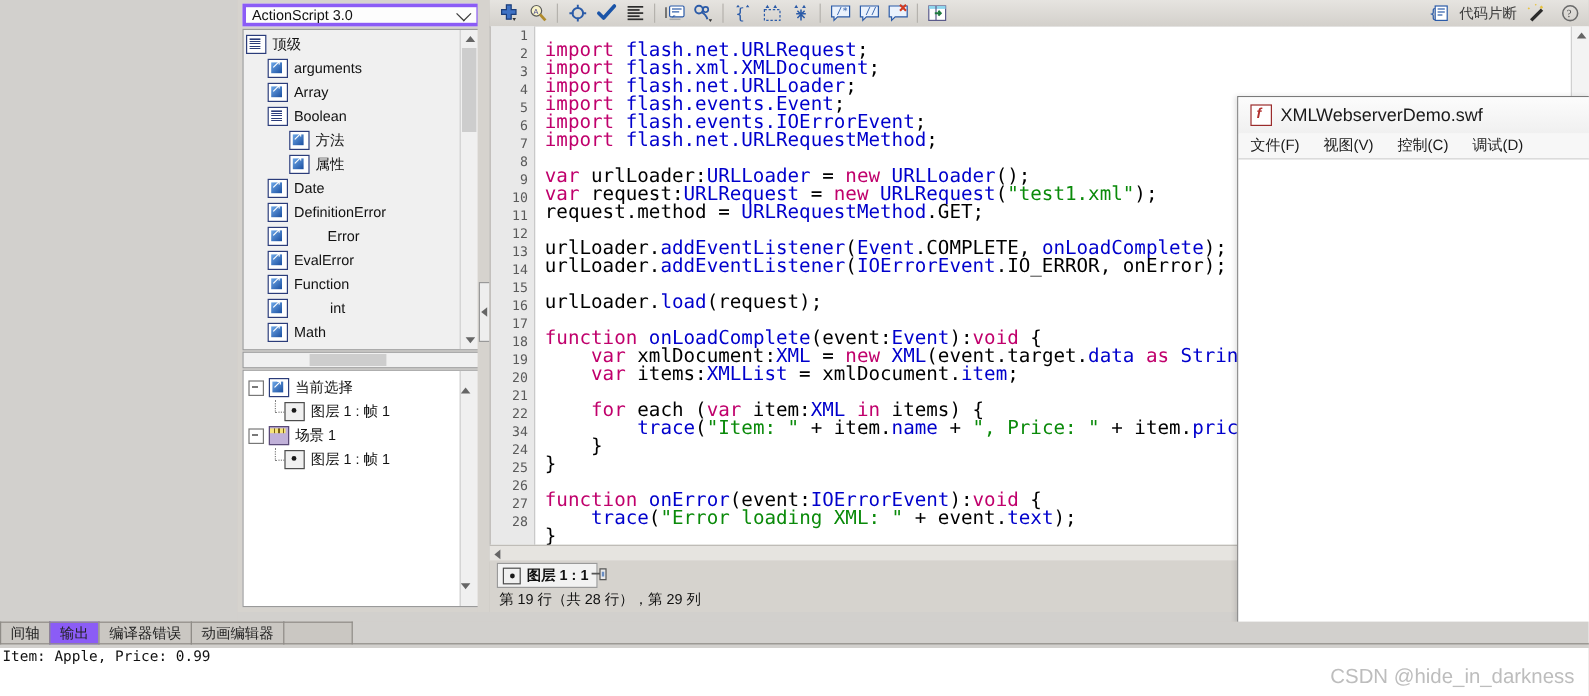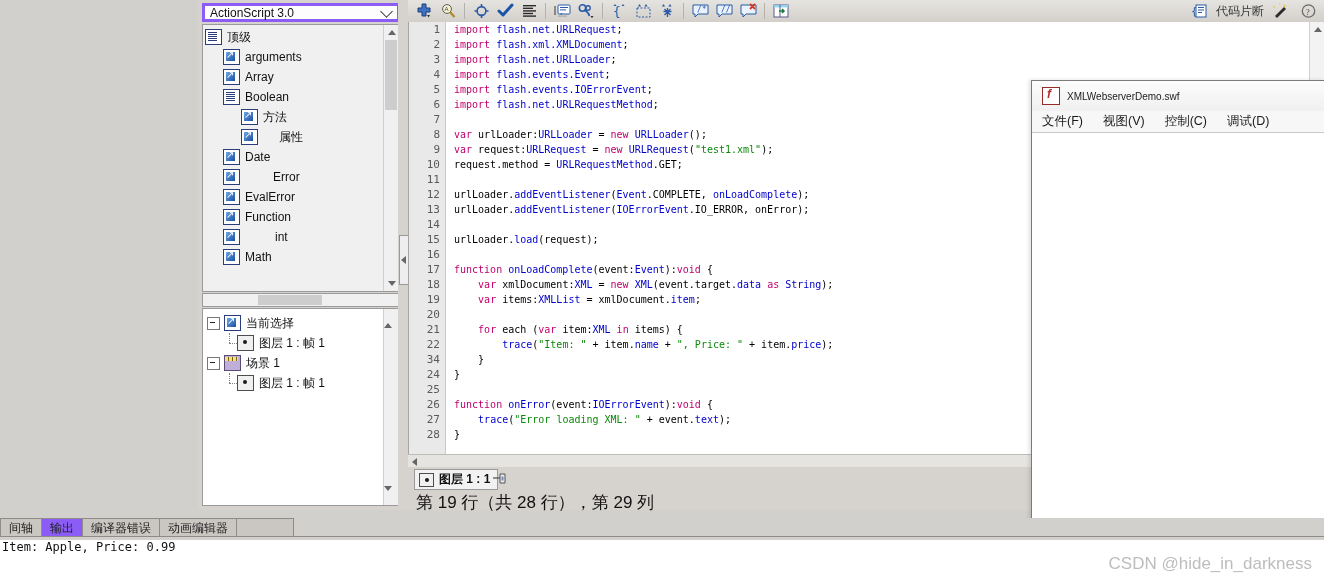--- a/index.html
+++ b/index.html
@@ -90,41 +90,41 @@
   #snippet-area{position:absolute;right:4px;top:0;height:22px;display:flex;align-items:center;gap:4px;}
   #snippet-area .lbl{font-size:12px;color:#3b3b3b;}
 
   #code-body{position:absolute;left:0;top:22px;width:916px;height:432px;background:#fff;
       border-left:1px solid #a8a5a0;}
   #gutter{position:absolute;left:0;top:0;width:36px;height:100%;background:#e9e9e9;
       border-right:1px solid #c9c9c9;}
   #gutter .ln{height:15px;line-height:15px;text-align:right;padding-right:5px;
       font-family:"DejaVu Sans Mono","Liberation Mono",monospace;font-size:11px;color:#5a5a5a;}
   #code-text{position:absolute;left:37px;top:0;right:16px;height:100%;
-      font-family:"DejaVu Sans Mono","Liberation Mono",monospace;font-size:10px;
-      line-height:15px;white-space:pre;padding-left:8px;padding-top:0;color:#000;}
+      font-family:"DejaVu Sans Mono","Liberation Mono",monospace;font-size:16px;
+      line-height:15px;white-space:pre;padding-left:8px;padding-top:12px;color:#000;}
   #code-vscroll{position:absolute;right:0;top:0;width:15px;height:100%;background:#f3f3f3;border-left:1px solid #d0d0d0;}
   #code-hscroll{position:absolute;left:0;top:454px;width:916px;height:13px;background:#e6e4e0;
       border-top:1px solid #bfbcb7;display:flex;align-items:center;}
   #code-hscroll .ar-lf{margin-left:4px;}
 
   #code-status{position:absolute;left:0;top:467px;width:916px;height:43px;background:#d6d3ce;}
   #layer-tab{position:absolute;left:6px;top:2px;height:19px;background:#f2f2f2;
       border:1px solid #9a9a9a;display:flex;align-items:center;padding:0 7px 0 4px;
       font-size:12px;font-weight:bold;color:#111;gap:5px;}
   #pin-ico{position:absolute;left:84px;top:4px;width:16px;height:15px;}
-  #caret-pos{position:absolute;left:8px;top:24px;font-size:17px;color:#111;}
+  #caret-pos{position:absolute;left:8px;top:24px;font-size:12px;color:#111;}
 
   
   #swf-win{left:1031px;top:80px;width:293px;height:455px;background:#f3f3f3;
       border:1px solid #7a7a7a;box-shadow:-2px 0 4px rgba(0,0,0,.12);}
   #swf-title{position:absolute;left:0;top:0;width:100%;height:30px;
       background:linear-gradient(180deg,#fcfcfc 0%,#f0f0f0 100%);
       display:flex;align-items:center;padding-left:10px;gap:7px;box-sizing:border-box;}
-  #swf-title .name{font-size:10px;color:#1a1a1a;}
+  #swf-title .name{font-size:15px;color:#1a1a1a;}
   .flash-ico{width:16px;height:16px;background:#fff;border:1px solid #9a2b2b;position:relative;}
   .flash-ico:after{content:"f";position:absolute;left:4px;top:-1px;font-size:12px;
       font-weight:bold;font-style:italic;color:#b0302e;}
   #swf-menu{position:absolute;left:0;top:30px;width:100%;height:22px;
       background:#f7f7f7;border-bottom:1px solid #c8c8c8;display:flex;align-items:center;
       padding-left:10px;box-sizing:border-box;gap:20px;font-size:12.5px;color:#1a1a1a;}
   #swf-stage{position:absolute;left:0;top:52px;width:100%;height:402px;background:#fff;}
 
   
   #bottom-panel{left:0;top:518px;width:1324px;height:62px;background:#d2d0cd;}
@@ -176,27 +176,31 @@
           <span>Array</span>
         </div>
         <div class="trow" style="padding-left: 18px;">
           <span class="ticon ic-book"></span>
           <span>Boolean</span>
         </div>
         <div class="trow" style="padding-left: 36px;">
           <span class="ticon ic-link"></span>
           <span>方法</span>
         </div>
-        <div class="trow" style="padding-left: 36px; gap: 16px;">
+        <div class="trow" style="padding-left: 36px;">
           <span class="ticon ic-link"></span>
           <span>属性</span>
         </div>
         <div class="trow" style="padding-left: 18px;">
           <span class="ticon ic-link"></span>
           <span>Date</span>
+        </div>
+        <div class="trow" style="padding-left: 18px;">
+          <span class="ticon ic-link"></span>
+          <span>DefinitionError</span>
         </div>
         <div class="trow" style="padding-left: 18px; gap: 28px;">
           <span class="ticon ic-link"></span>
           <span>Error</span>
         </div>
         <div class="trow" style="padding-left: 18px;">
           <span class="ticon ic-link"></span>
           <span>EvalError</span>
         </div>
         <div class="trow" style="padding-left: 18px;">

